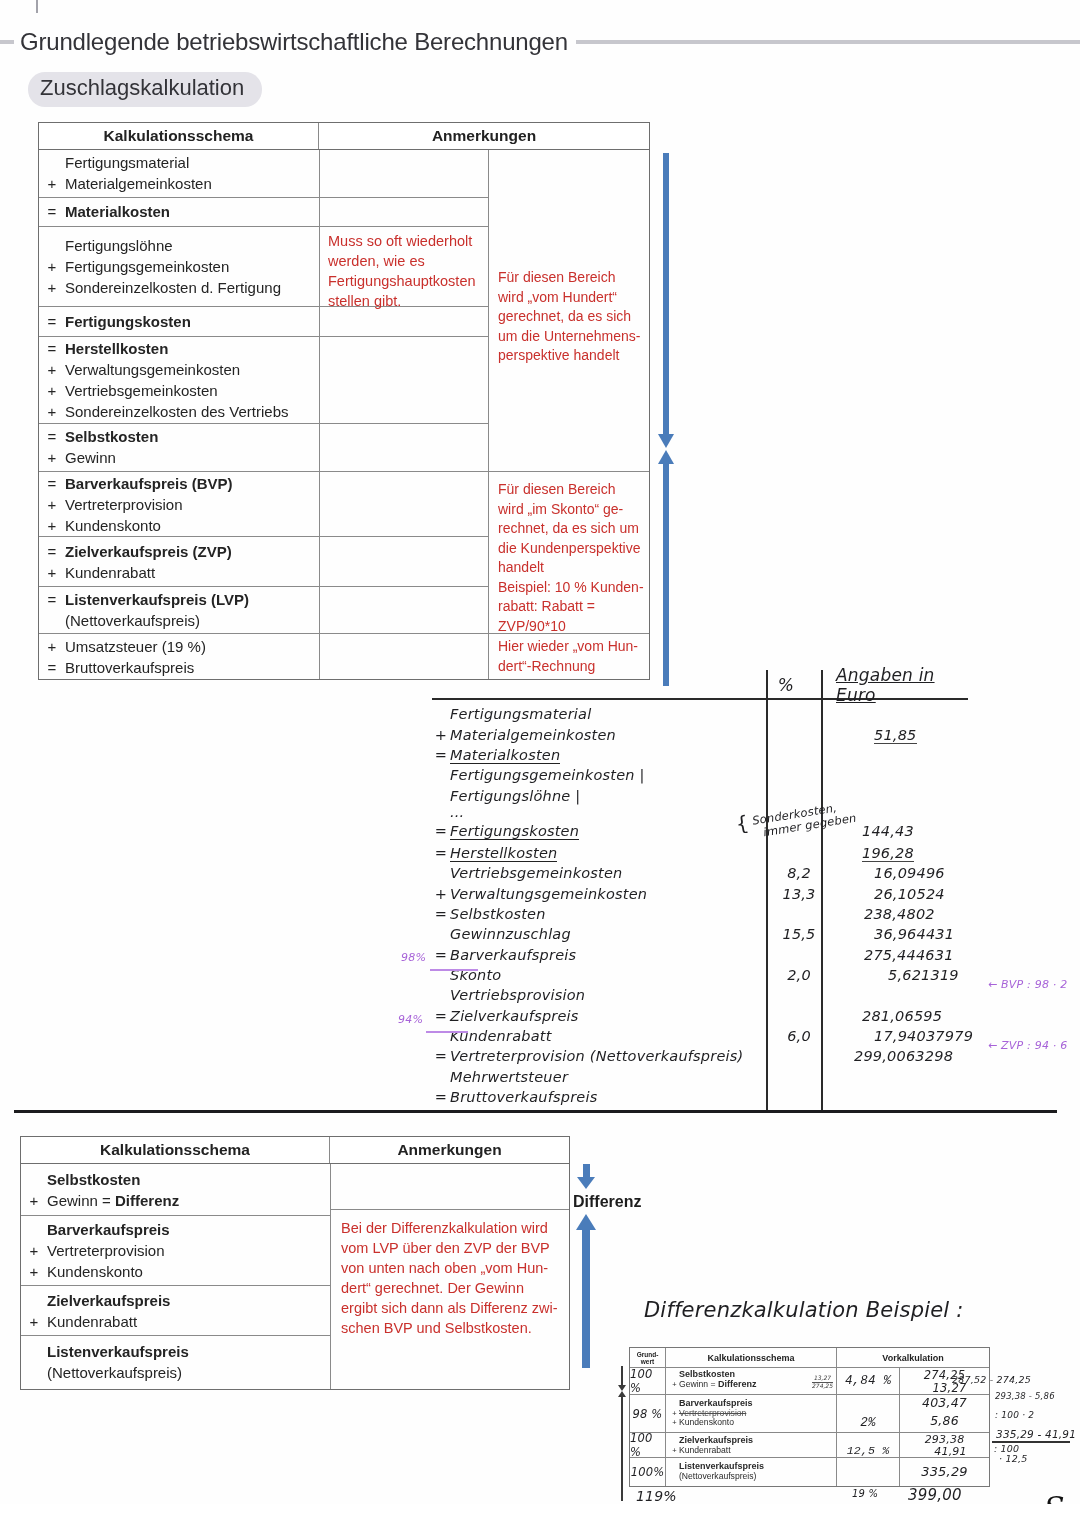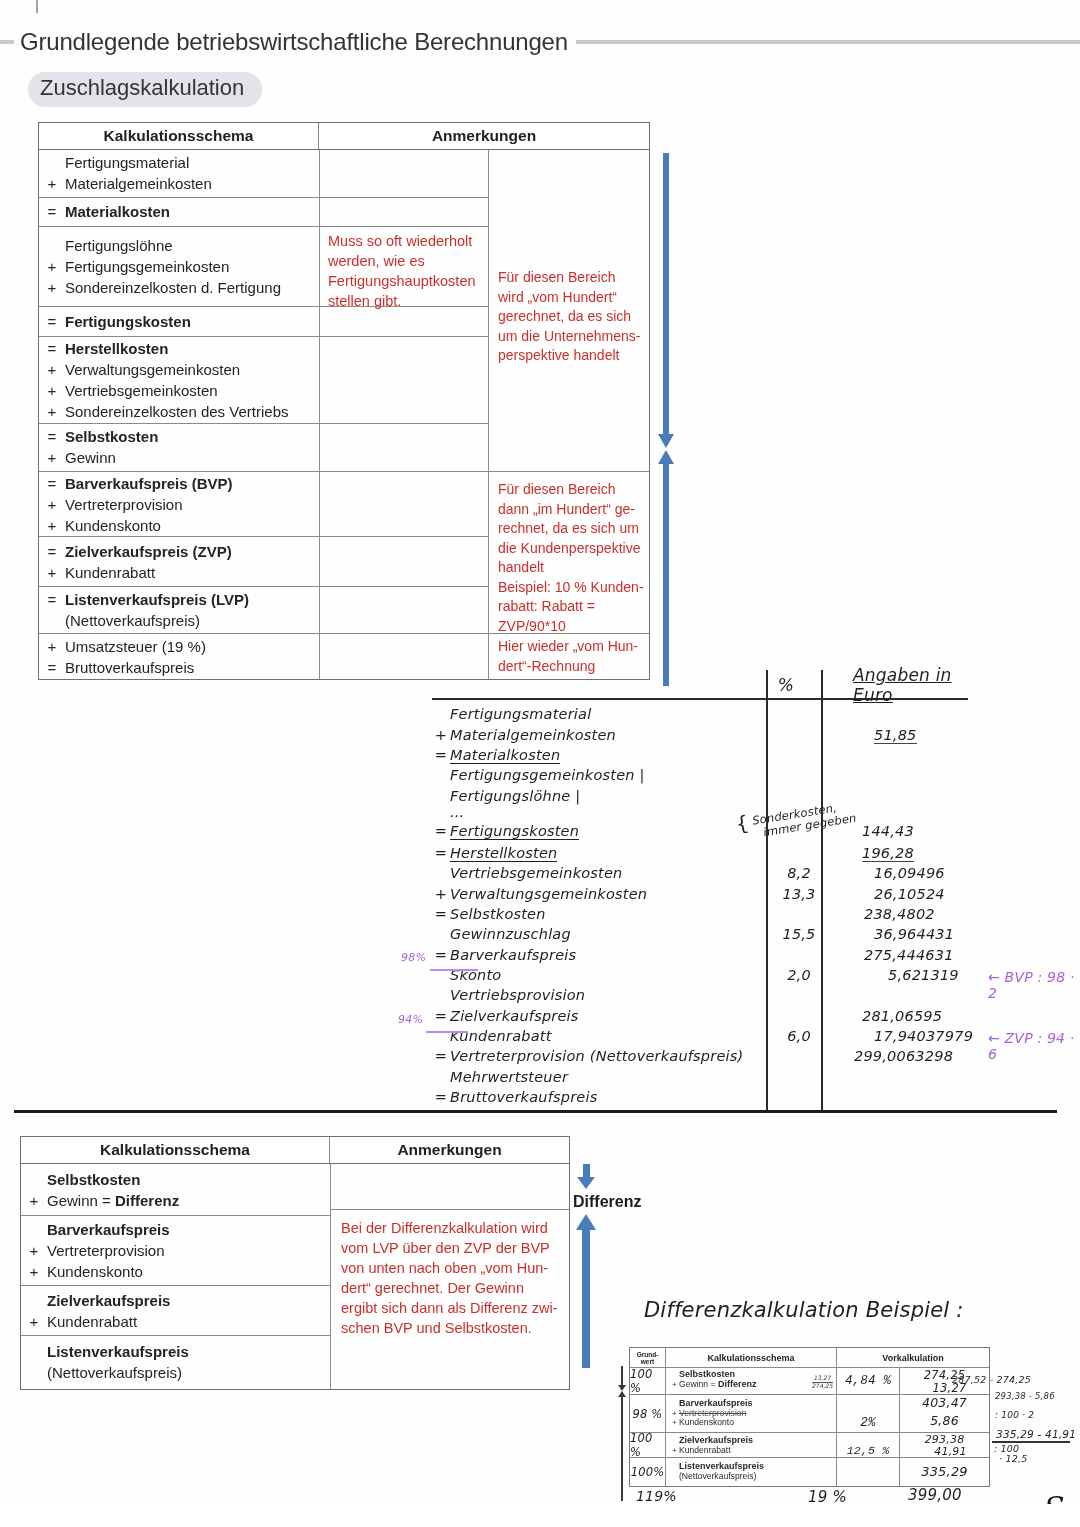--- a/index.html
+++ b/index.html
@@ -46,29 +46,29 @@
   .thin-shaft { position:absolute; background:#3a3a3a; width:1.8px; }
   .thin-down { position:absolute; width:0; height:0; border-left:4px solid transparent; border-right:4px solid transparent; border-top:6px solid #3a3a3a; }
   .thin-up   { position:absolute; width:0; height:0; border-left:4px solid transparent; border-right:4px solid transparent; border-bottom:6px solid #3a3a3a; }
 
   
   .hand { font-family:"DejaVu Sans", sans-serif; font-style:italic; color:#1f1f22; letter-spacing:0.2px; }
   .hw-head { position:absolute; left:432px; top:672px; width:536px; height:28px; display:flex; align-items:center;
              border-bottom:2px solid #2a2a2a; }
   .hw-head .sp { width:318px; }
   .hw-head .pcth { width:72px; text-align:center; font-size:17px; }
-  .hw-head .euroh { flex:1; font-size:17px; padding-left:31px; text-decoration:underline; }
+  .hw-head .euroh { flex:1; font-size:17px; padding-left:14px; text-decoration:underline; }
   .vline { position:absolute; top:670px; width:2px; height:442px; background:#2a2a2a; }
   .hw-rows { position:absolute; left:432px; top:704px; width:646px; }
   .hrow { display:flex; align-items:center; height:20.35px; font-size:14.5px; }
   .hop { width:18px; text-align:center; flex:none; }
   .hlbl { width:310px; flex:none; }
   .hpct { width:64px; flex:none; text-align:center; padding-left:14px; }
   .heuro { width:150px; flex:none; }
-  .hnote { flex:1; font-size:14px; color:#a763d8; padding-left:14px;margin-top:20px; }
+  .hnote { flex:1; font-size:11px; color:#a763d8; padding-left:14px;margin-top:20px; }
   .ul { border-bottom:1.5px solid #222; padding-bottom:0px; }
   .e0 { padding-left:38px; } .e1 { padding-left:50px; } .e2 { padding-left:64px; } .e3 { padding-left:30px; } .e4 { padding-left:40px; }
   .euline { border-bottom:1.3px solid #444; }
   .purple { color:#a763d8; }
   .pre-mark { position:absolute; font-size:11px; }
   .pre-line { position:absolute; height:2px; background:#bd8ae6; }
   .fert-note { position:absolute; left:736px; top:808px; font-size:11.5px; transform:rotate(-9deg); line-height:12px; white-space:nowrap; }
   .fert-note .brace { font-size:20px; vertical-align:-4px; font-style:normal; }
 
   .big-divider { position:absolute; left:14px; top:1110px; width:1043px; height:2.6px; background:#1c1c1e; }
@@ -235,21 +235,21 @@
       <div class="brd-b" style="height:49px;"></div>
       <div class="brd-b" style="height:65px;"></div>
       <div class="brd-b" style="height:50px;"></div>
       <div class="brd-b" style="height:47px;"></div>
       <div style="height:45px;"></div>
     </div>
 
     <div class="rows-col" style="flex:1; border-left:1.2px solid #8a8a8a;">
       <div class="brd-b sidecell red" style="height:323px; padding-top:118px;">Für diesen Bereich wird „vom Hundert“ gerechnet, da es sich um die Unternehmens-perspektive handelt</div>
       <div class="brd-b sidecell red" style="height:162px; padding-top:8px;">
-        <span>Für diesen Bereich dann „im Hundert“ ge-rechnet, da es sich um die Kundenperspektive handelt</span><br>
+        <span>Für diesen Bereich wird „im Skonto“ ge-rechnet, da es sich um die Kundenperspektive handelt</span><br>
         <span>Beispiel: 10 % Kunden-rabatt: Rabatt = ZVP/90*10</span>
       </div>
       <div class="sidecell red" style="height:45px; padding-top:3px;">Hier wieder „vom Hun-dert“-Rechnung</div>
     </div>
   </div>
 
   <div class="shaft" style="left:663px; top:153px; width:5.5px; height:282px;"></div>
   <div class="head-down" style="left:658px; top:434px;"></div>
   <div class="head-up" style="left:658px; top:450px;"></div>
   <div class="shaft" style="left:663px; top:463px; width:5.5px; height:223px;"></div>
@@ -556,21 +556,21 @@
             <span class="bs-op"></span>
             <span>(Nettoverkaufspreis)</span>
           </div>
       </div>
       <div class="bcell bt-c3 brd-r"></div>
       <div class="bcell bt-c4 bval hand" style="display:flex; align-items:center; justify-content:center; font-size:13px;">335,29</div>
     </div>
   </div>
 
   <div class="abs hand" style="left:636px; top:1488px; font-size:14px;">119%</div>
-  <div class="abs hand" style="left:808px; top:1488px; font-size:15px;">19 %</div>
+  <div class="abs hand" style="left:852px; top:1488px; font-size:10px;">19 %</div>
   <div class="abs hand" style="left:908px; top:1486px; font-size:15px;">399,00</div>
 
   <div class="mnote hand" style="left:952px; top:1374px; font-size:9.5px;">287,52 - 274,25</div>
   <div class="mnote hand" style="left:995px; top:1391px; font-size:8.5px;">293,38 - 5,86</div>
   <div class="mnote hand" style="left:995px; top:1410px; font-size:9px;">: 100 · 2</div>
   <div class="mnote hand" style="left:996px; top:1428px; font-size:10.5px;">335,29 - 41,91</div>
   <div class="mnote-ul"></div>
   <div class="mnote hand" style="left:994px; top:1443px; font-size:9.5px;">: 100</div>
   <div class="mnote hand" style="left:999px; top:1453px; font-size:9.5px;">· 12,5</div>
 

